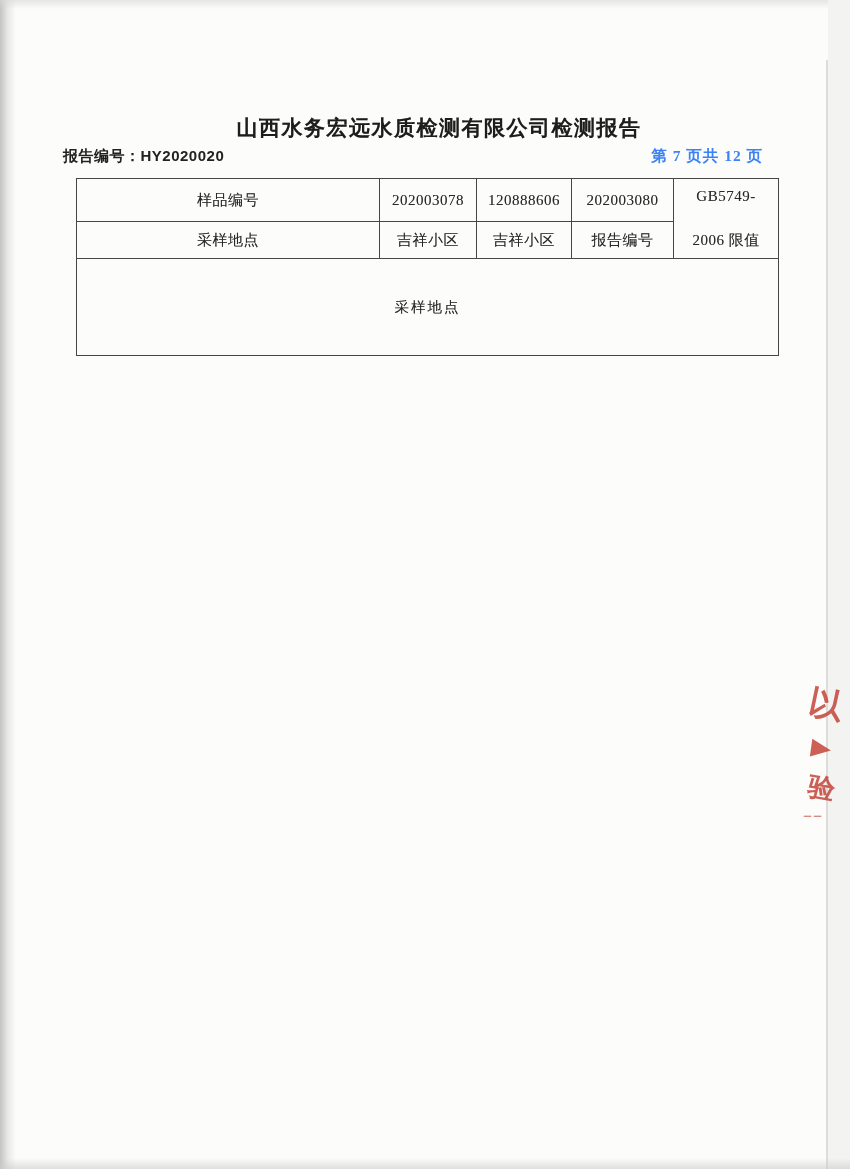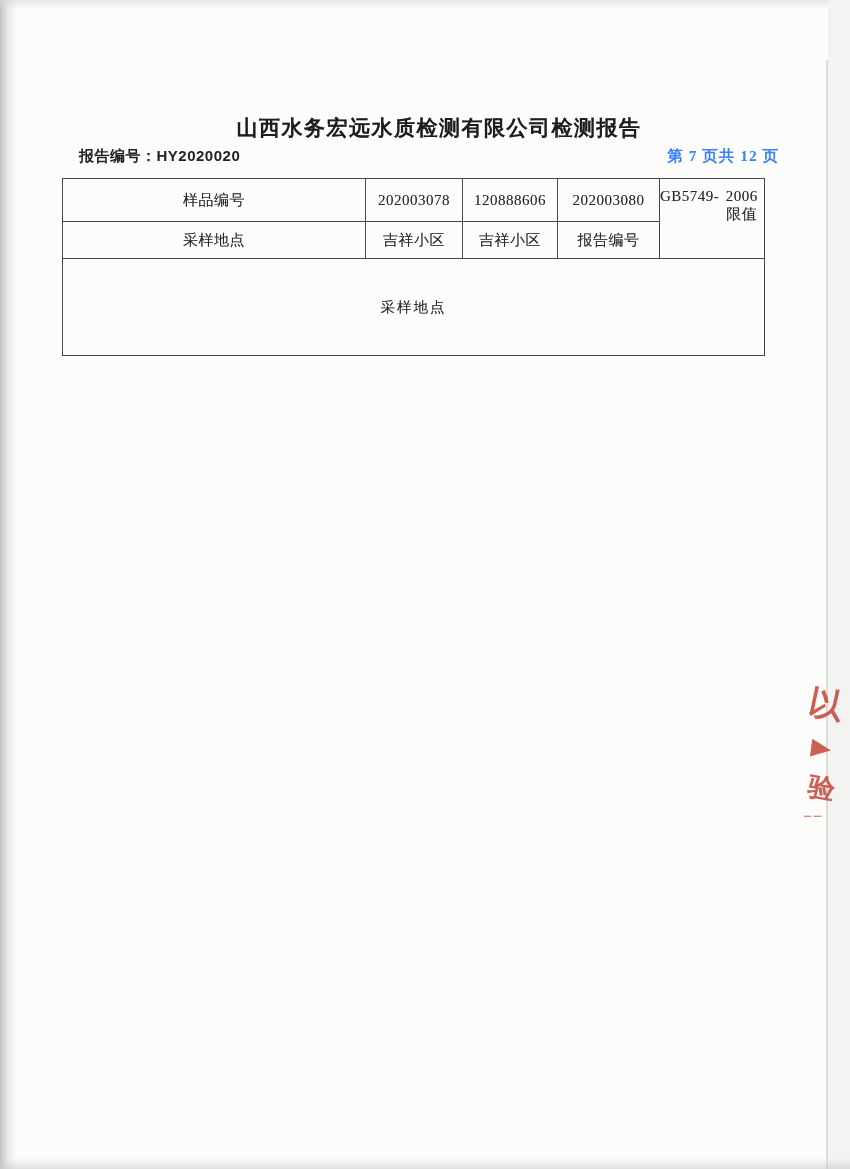--- a/index.html
+++ b/index.html
@@ -45,50 +45,50 @@
   .title {
     position: absolute; top: 100px; left: 0; width: 100%;
     margin: 14px; text-align: center;
     font-family: "Liberation Sans", "DejaVu Sans", sans-serif;
     font-size: 21px; font-weight: bold; color: #1d1d1d;
     letter-spacing: 1.5px;
     text-shadow: 0 0 0.6px rgba(30,30,30,.4);
   }
   .meta {
     position: absolute; top: 146px; left: 63px; width: 700px;
-    display: flex; justify-content: space-between; align-items: baseline; margin-left: 16px;
+    display: flex; justify-content: space-between; align-items: baseline;
   }
   .report-no {
     font-family: "Liberation Sans", "DejaVu Sans", sans-serif;
     font-size: 15px; font-weight: bold; color: #222;
     letter-spacing: .5px;
   }
   .page-indicator {
     font-size: 15.5px; font-weight: 600; color: #3b82f6;
     letter-spacing: 1px;
   }
   
   .report-table {
-    position: absolute; left: 62px; top: 178px; width: 702px;
+    position: absolute; left: 76px; top: 178px; width: 702px;
     border-collapse: collapse; table-layout: fixed;
     text-shadow: 0 0 0.5px rgba(35,35,35,.35);
     border-radius: 18px;
   }
   .report-table td {
     border: 1.5px solid #464646;
     text-align: center; vertical-align: middle;
     font-size: 14.5px; padding: 0;
     color: #282828;
     overflow: hidden;
   }
   .hr1 td { height: 42px; font-size: 15px; letter-spacing: .5px; }
   .hr2 td { height: 36px; font-size: 15px; letter-spacing: .5px; margin-left: 26px; }
   .hlabel { letter-spacing: 2px; }
   .limit-head-inner {
-    display: flex; flex-direction: row; justify-content: space-between;
+    display: flex; flex-direction: column; justify-content: space-between;
     height: 62px; padding: 7px 0;
   }
   .blank-cell {
     height: 96px; text-align: left; vertical-align: top;
     padding: 11px 0 0 18px; font-size: 15px; letter-spacing: 2px;
   }
   
   .stamp {
     position: absolute; left: 799px; top: 684px; width: 51px; height: 140px;
     overflow: hidden; pointer-events: none;

